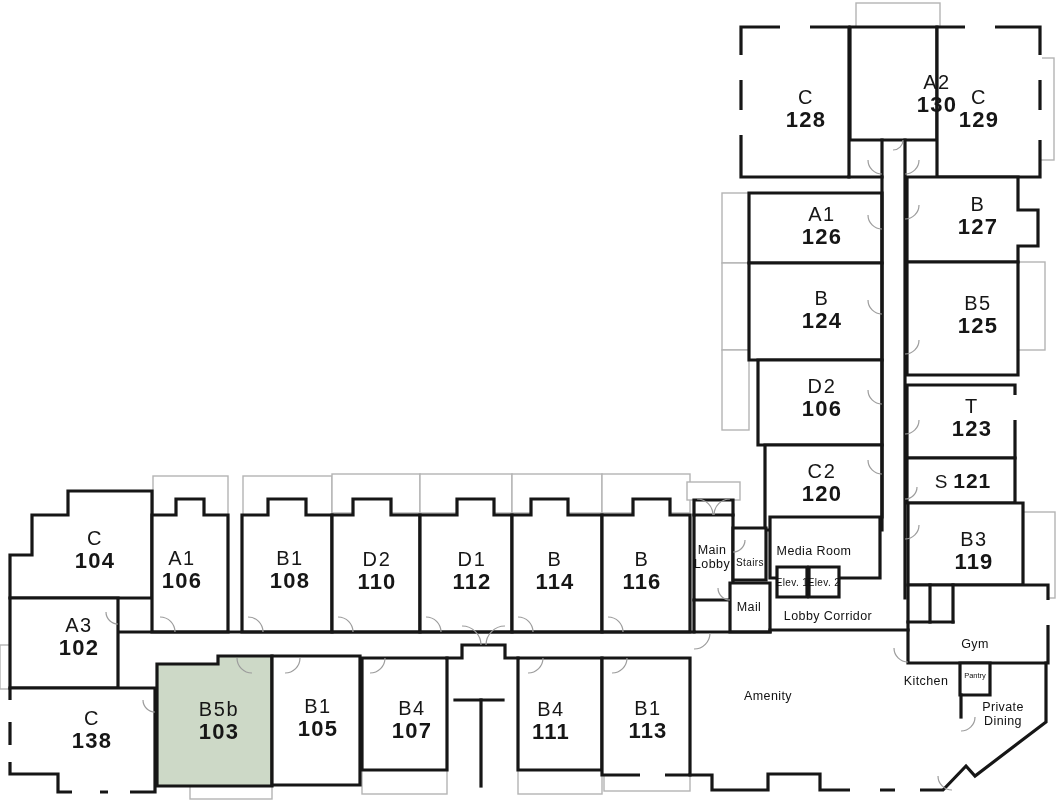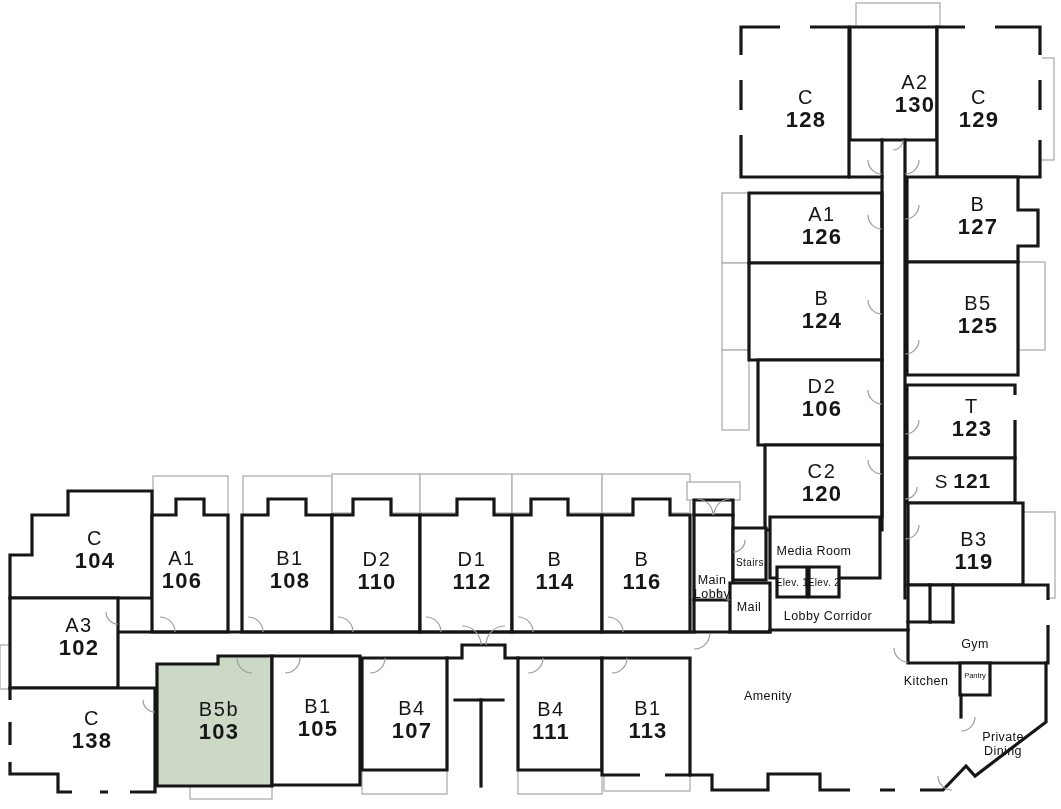--- a/index.html
+++ b/index.html
@@ -8,21 +8,21 @@
   .stage svg{position:absolute;left:0;top:0;}
   .lbl{position:absolute;transform:translate(-50%,-50%);text-align:center;color:#161616;
        white-space:nowrap;line-height:1.12;}
   .unit .t{display:block;font-size:20px;font-weight:400;letter-spacing:1.6px;}
   .unit .n{display:block;font-size:22px;font-weight:700;letter-spacing:1.2px;}
   .unit-inline .t{display:inline;font-size:19px;font-weight:400;letter-spacing:1.4px;}
   .unit-inline .n{display:inline;font-size:21px;font-weight:700;letter-spacing:1px;}
   .area{font-size:12.5px;font-weight:400;letter-spacing:.4px;color:#111;}
   .area.small{font-size:10px;text-align:right;}
   .area.tiny{font-size:7.5px;letter-spacing:0;}
-  .wrap{white-space:normal;margin-top:30px;}
+  .wrap{white-space:normal;}
 </style>
 </head>
 <body>
 
 <div class="stage">
 
 <svg width="1061" height="809" viewBox="0 0 1061 809">
 
   <g fill="#ffffff" stroke="#b4b4b4" stroke-width="1.4">
     <rect x="856" y="3" width="84" height="24"></rect>
@@ -161,21 +161,21 @@
     <path d="M118,624 A12 12 0 0 1 106,612"></path>
     <path d="M155,712 A12 12 0 0 1 143,700"></path>
     <path d="M952,790 A14 14 0 0 1 938,776"></path>
   </g>
 </svg>
 
 <div class="lbl unit" style="left:806px;top:110px">
       <span class="t">C</span>
       <span class="n">128</span>
     </div>
-<div class="lbl unit" style="left:915px;top:95px">
+<div class="lbl unit" style="left:937px;top:95px">
       <span class="t">A2</span>
       <span class="n">130</span>
     </div>
 <div class="lbl unit" style="left:979px;top:110px">
       <span class="t">C</span>
       <span class="n">129</span>
     </div>
 <div class="lbl unit" style="left:822px;top:227px">
       <span class="t">A1</span>
       <span class="n">126</span>

